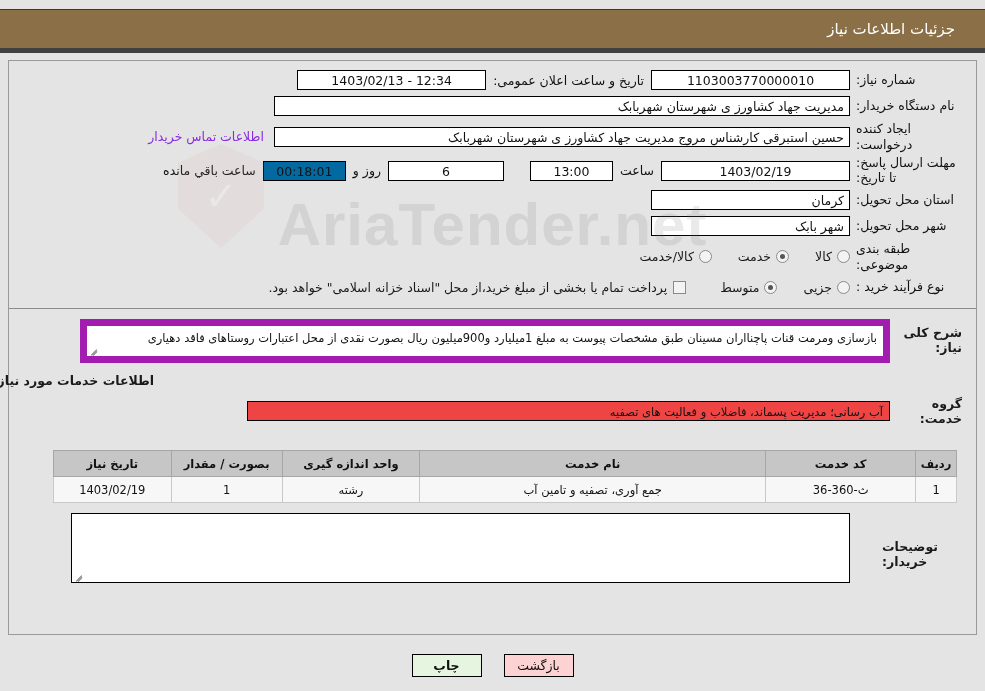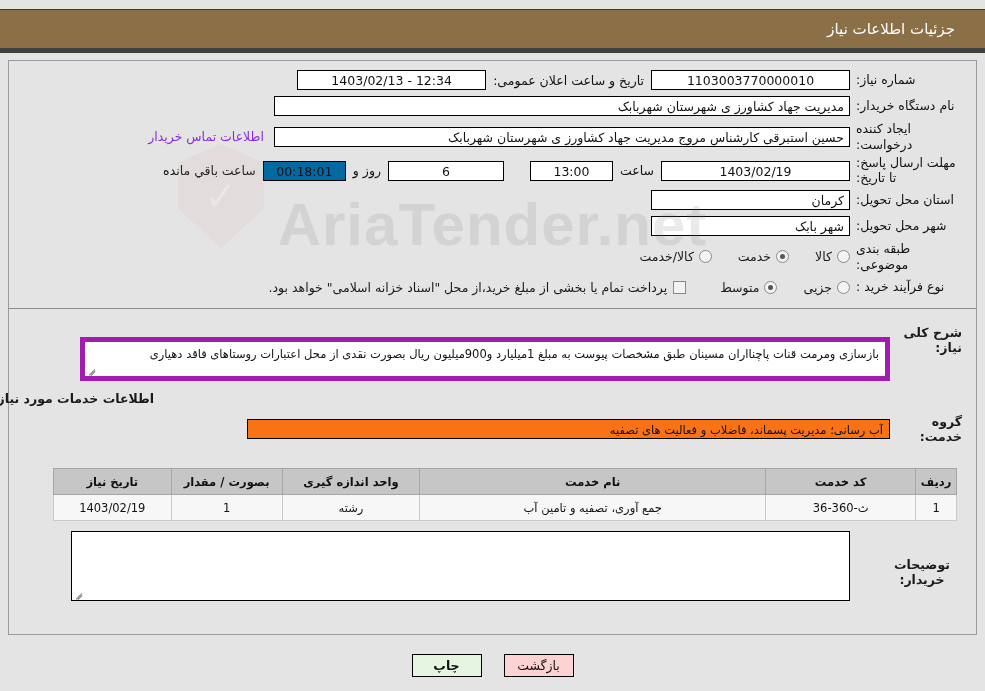--- a/index.html
+++ b/index.html
@@ -160,32 +160,31 @@
   .desc-row { display: flex; align-items: flex-start; }
   .desc-lbl {
     width: 72px;
     flex: 0 0 72px;
     font-weight: bold;
     font-size: 12.5px;
     text-align: right;
     padding-top: 6px;
   }
   .desc-box {
-    border: 5px solid #a21caf;
+    border: 7px solid #a21caf;
     background: #fff;
     width: 810px;
     min-height: 44px;
     padding: 4px 6px 8px 6px;
     font-size: 11.5px;
     line-height: 1.55;
     text-align: right;
     box-sizing: border-box;
     position: relative;
     color: #111;
-    margin-top: 18px;
   }
   .resize-grip {
     position: absolute;
     left: 2px; bottom: 1px;
     width: 10px; height: 10px;
     color: #777;
     font-size: 10px;
     line-height: 10px;
   }
   .resize-grip::before {
@@ -221,21 +220,21 @@
   }
   .group-lbl {
     width: 72px;
     flex: 0 0 72px;
     font-weight: bold;
     font-size: 12.5px;
     text-align: right;
   }
   .group-box {
     border: 1px solid #000;
-    background: #f97316;
+    background: #ef4444;
     width: 643px;
     height: 20px;
     line-height: 20px;
     font-size: 11.5px;
     text-align: right;
     padding: 0 6px;
     box-sizing: border-box;
     color: #111;
   }
 
@@ -274,21 +273,21 @@
   .c-qty   { width: 110px; }
   .c-date  { width: 116px; }
 
   
   .notes-row { display: flex; align-items: flex-start; }
   .notes-lbl {
     width: 80px;
     flex: 0 0 80px;
     font-weight: bold;
     font-size: 12.5px;
-    text-align: center;
+    text-align: left;
     padding-top: 26px;
     margin-left: 32px;
   }
   .notes-box {
     border: 1px solid #000;
     background: #fff;
     width: 779px;
     height: 70px;
     box-sizing: border-box;
     position: relative;

